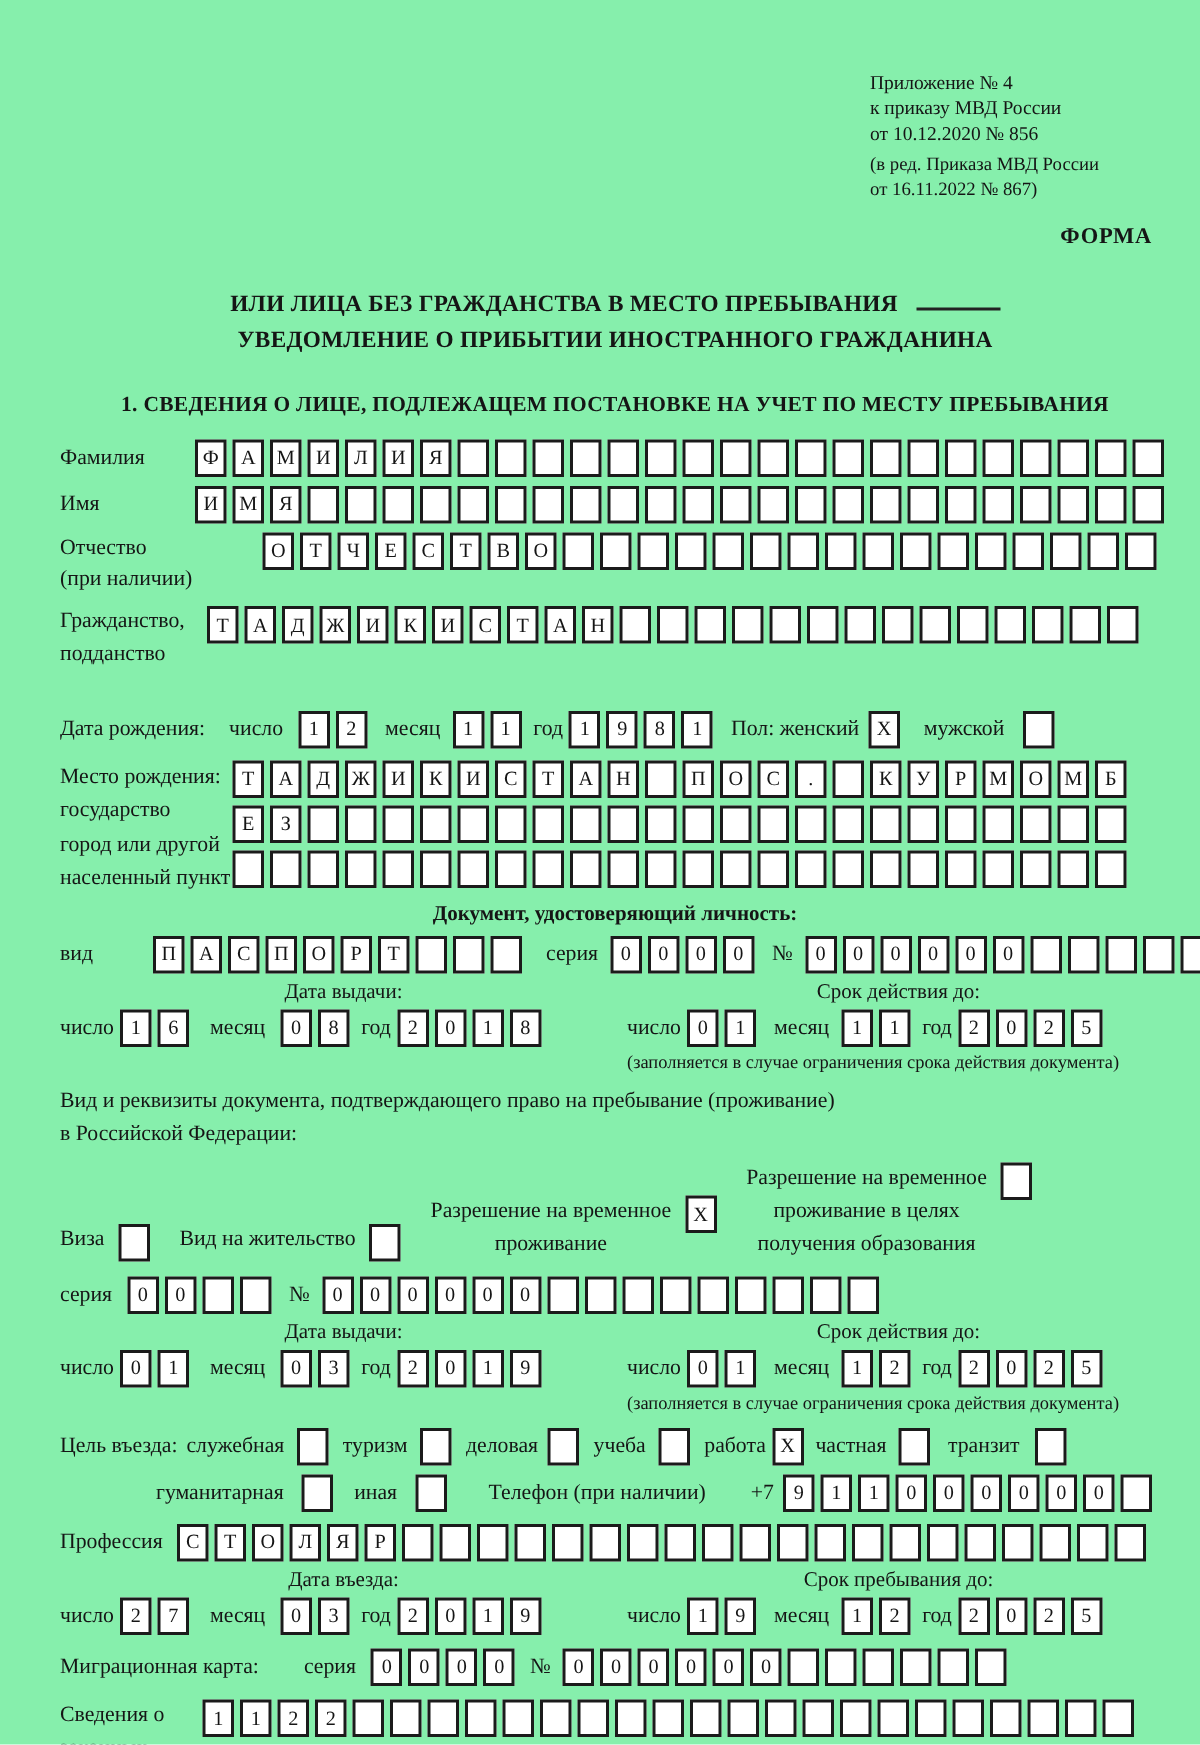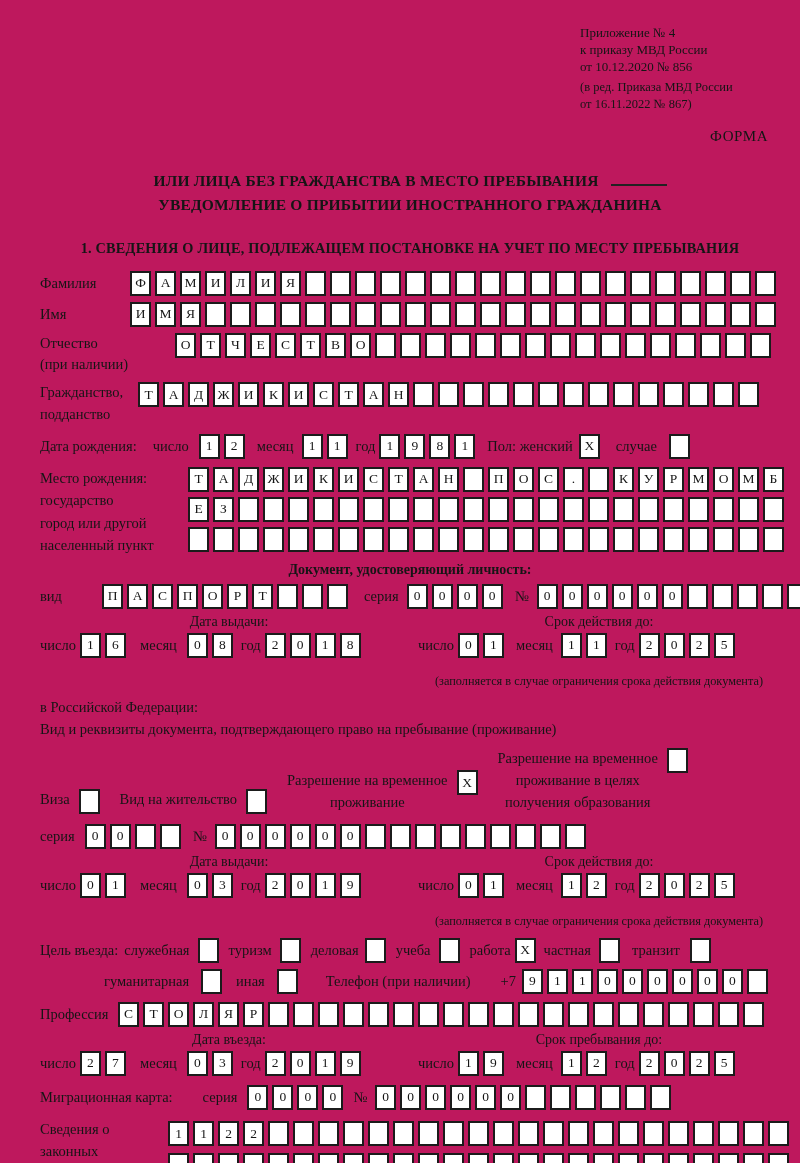--- a/index.html
+++ b/index.html
@@ -1,62 +1,62 @@
 <!DOCTYPE html>
 <html><head>
 <meta charset="utf-8">
 <style>
   * { margin:0; padding:0; box-sizing:border-box; }
   html,body { background:#ffffff; }
   body { width:800px; font-family:"Liberation Serif","DejaVu Serif",serif; color:#151515; }
-  .page { position:relative; width:800px; height:1163px; background:#be185d; padding:24px 20px 0 40px; overflow:hidden; }
+  .page { position:relative; width:800px; height:1163px; background:#86efac; padding:46px 20px 0 40px; overflow:hidden; }
 
   
   .hdr { margin-left:540px; font-size:13px; line-height:1.32; }
   .hdr-sub { margin-top:4px; font-size:12.5px; line-height:1.32; }
-  .forma { font-weight:normal; font-size:15px; text-align:right; margin:16px 12px 0 0; letter-spacing:0.5px; }
+  .forma { font-weight:bold; font-size:15px; text-align:right; margin:16px 12px 0 0; letter-spacing:0.5px; }
 
   
   .title { margin-top:24px; text-align:center; font-weight:bold; font-size:15.5px; line-height:1.55; letter-spacing:0.2px; }
   .blank-line { display:inline-block; width:56px; border-bottom:2px solid #222; margin-left:12px; }
   .sec { margin-top:22px; font-weight:bold; font-size:14.3px; text-align:center; letter-spacing:0.2px; white-space:nowrap; }
 
   
   .fr  { display:flex; align-items:center; margin-top:6px; font-size:14.5px; }
   .fr2 { display:flex; align-items:flex-start; margin-top:6px; font-size:14.5px; }
   .lab { flex:0 0 auto; }
   .w90 { width:90px; } .w135{ width:135px; } .w98 { width:98px; } .w62 { width:62px; } .w78 { width:78px; }
-  .mt14 { margin-top:14px; } .mt10 { margin-top:8px; }
+  .mt14 { margin-top:14px; } .mt10 { margin-top:26px; }
   .ml4{margin-left:4px;} .ml6{margin-left:6px;} .ml8{margin-left:8px;} .ml10{margin-left:10px;}
   .ml12{margin-left:12px;} .ml16{margin-left:16px;} .ml24{margin-left:24px;} .ml30{margin-left:30px;}
   .lh { line-height:1.5; }
 
   
   .cells { display:flex; flex-wrap:nowrap; align-items:center; }
   .cell { flex:0 0 auto; width:21px; height:25px; border:2px solid #1b1b1b; margin-right:4px;
           display:inline-flex; align-items:center; justify-content:center;
           font-size:13.5px; line-height:1; background:#fff; }
 
   
-  .twocol { display:flex; align-items:flex-end; margin-top:8px; font-size:14.5px;gap:33px; }
+  .twocol { display:flex; align-items:center; margin-top:8px; font-size:14.5px; }
   .tc-labels { flex:0 0 auto; line-height:1.55; }
   .bp-labels { width:115px; }
   .rep-labels { width:95px; }
   .tc-cells .cells { margin-bottom:5px; }
   .rep-cells .cells { margin-bottom:7px; }
 
   .doc-head { text-align:center; font-weight:bold; font-size:14px; margin-top:5px; }
 
   
   .dates { display:flex; margin-top:5px; font-size:14.5px; }
   .dleft { width:378px; flex:0 0 auto; }
   .dright { flex:1; }
   .dtitle { text-align:center; font-size:14px; margin-bottom:3px; }
   .dfields { display:flex; align-items:center; }
-  .dnote { font-size:12.3px; text-align:center; margin-top:16px; white-space:nowrap; }
+  .dnote { font-size:12.3px; text-align:left; margin-top:3px; white-space:nowrap; }
 
   
   .opts { display:flex; align-items:flex-end; margin-top:8px; font-size:14.5px; }
   .opt { display:flex; align-items:flex-start; }
   .opt-txt { text-align:center; line-height:1.5; margin-right:9px; }
   .purpose2 { padding-left:64px; }
 </style>
 </head>
 <body>
 
@@ -227,21 +227,21 @@
     <span class="cells ml4">
         <span class="cell">1</span>
         <span class="cell">9</span>
         <span class="cell">8</span>
         <span class="cell">1</span>
       </span>
     <span class="ml8">Пол: женский</span>
     <span class="cells ml6">
         <span class="cell">X</span>
       </span>
-    <span class="ml12">случае</span>
+    <span class="ml12">мужской</span>
     <span class="cells ml12">
         <span class="cell"></span>
       </span>
   </div>
 
   <div class="twocol">
     <div class="tc-labels bp-labels">
       <div>Место рождения:</div>
       <div>государство</div>
       <div>город или другой</div>
@@ -410,22 +410,22 @@
             <span class="cell">0</span>
             <span class="cell">2</span>
             <span class="cell">5</span>
           </span>
       </div>
       <div class="dnote">(заполняется в случае ограничения срока действия документа)</div>
     </div>
   </div>
 
   <div style="margin-top:7px; font-size:14.5px; line-height:1.55;">
+    <div>Вид и реквизиты документа, подтверждающего право на пребывание (проживание)</div>
     <div>в Российской Федерации:</div>
-    <div>Вид и реквизиты документа, подтверждающего право на пребывание (проживание)</div>
   </div>
 
   <div class="opts">
     <div class="opt">
       <span class="opt-txt">Виза</span>
       <span class="cells">
           <span class="cell"></span>
         </span>
     </div>
     <div class="opt ml16">

